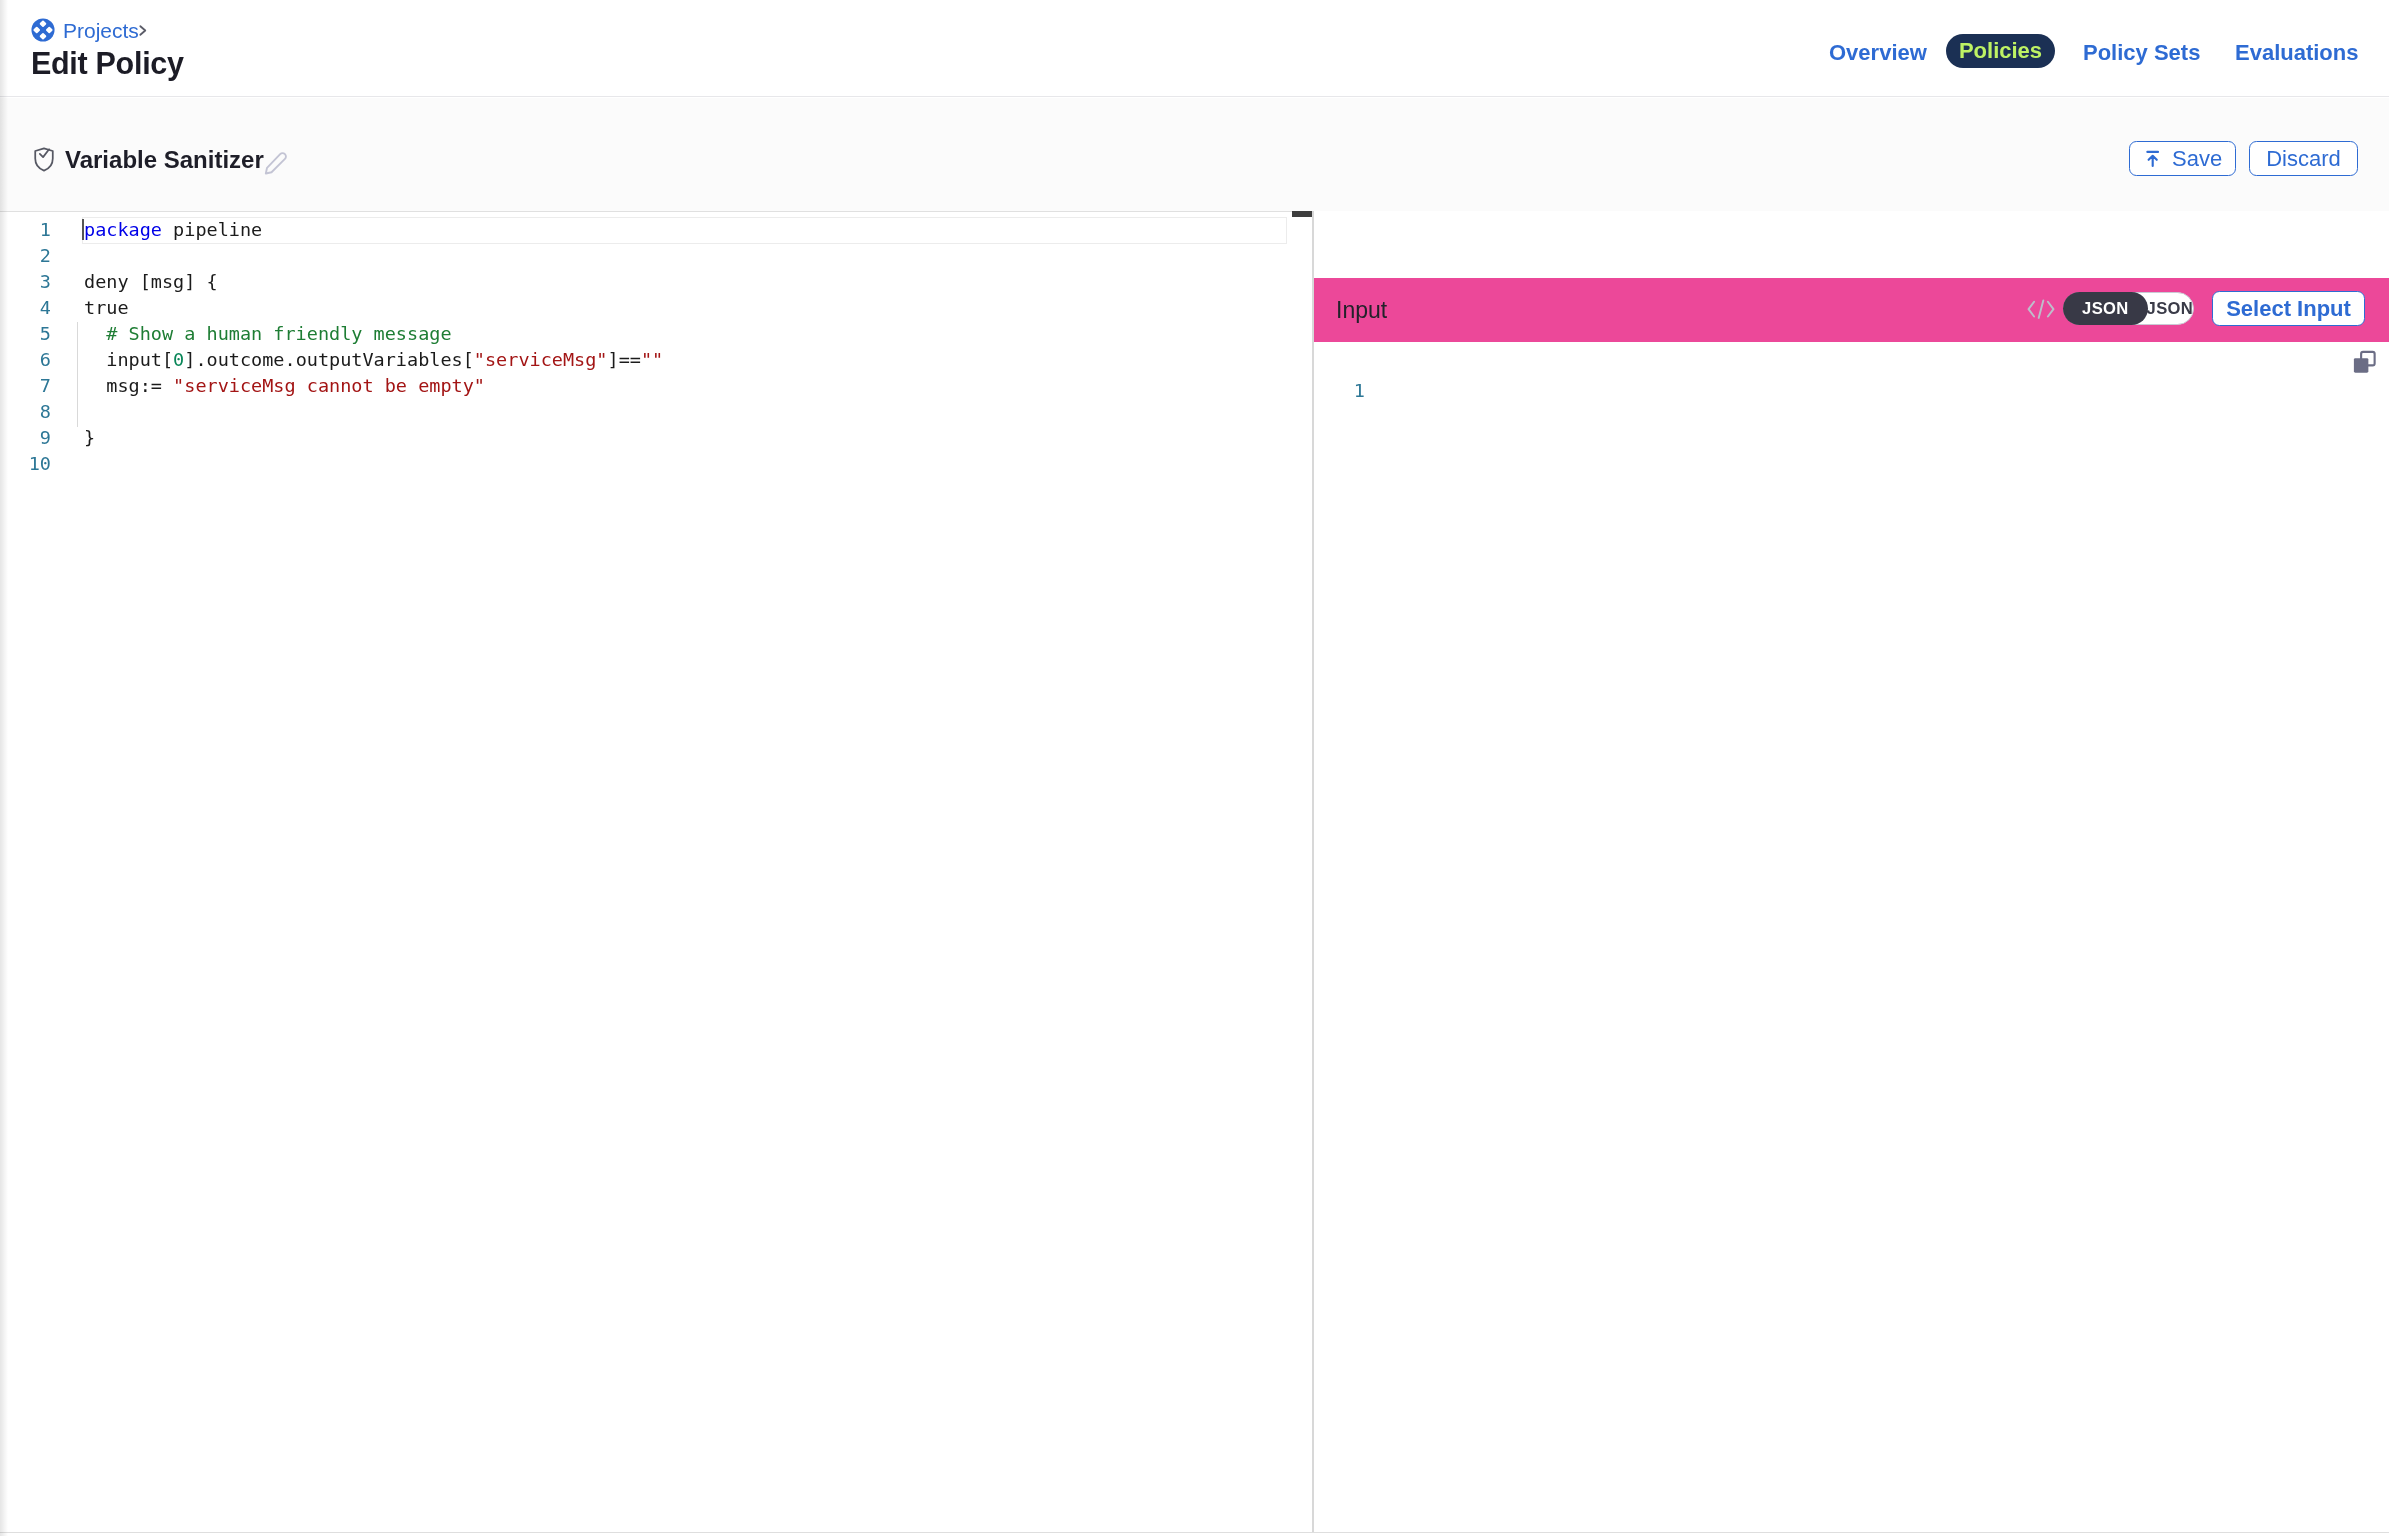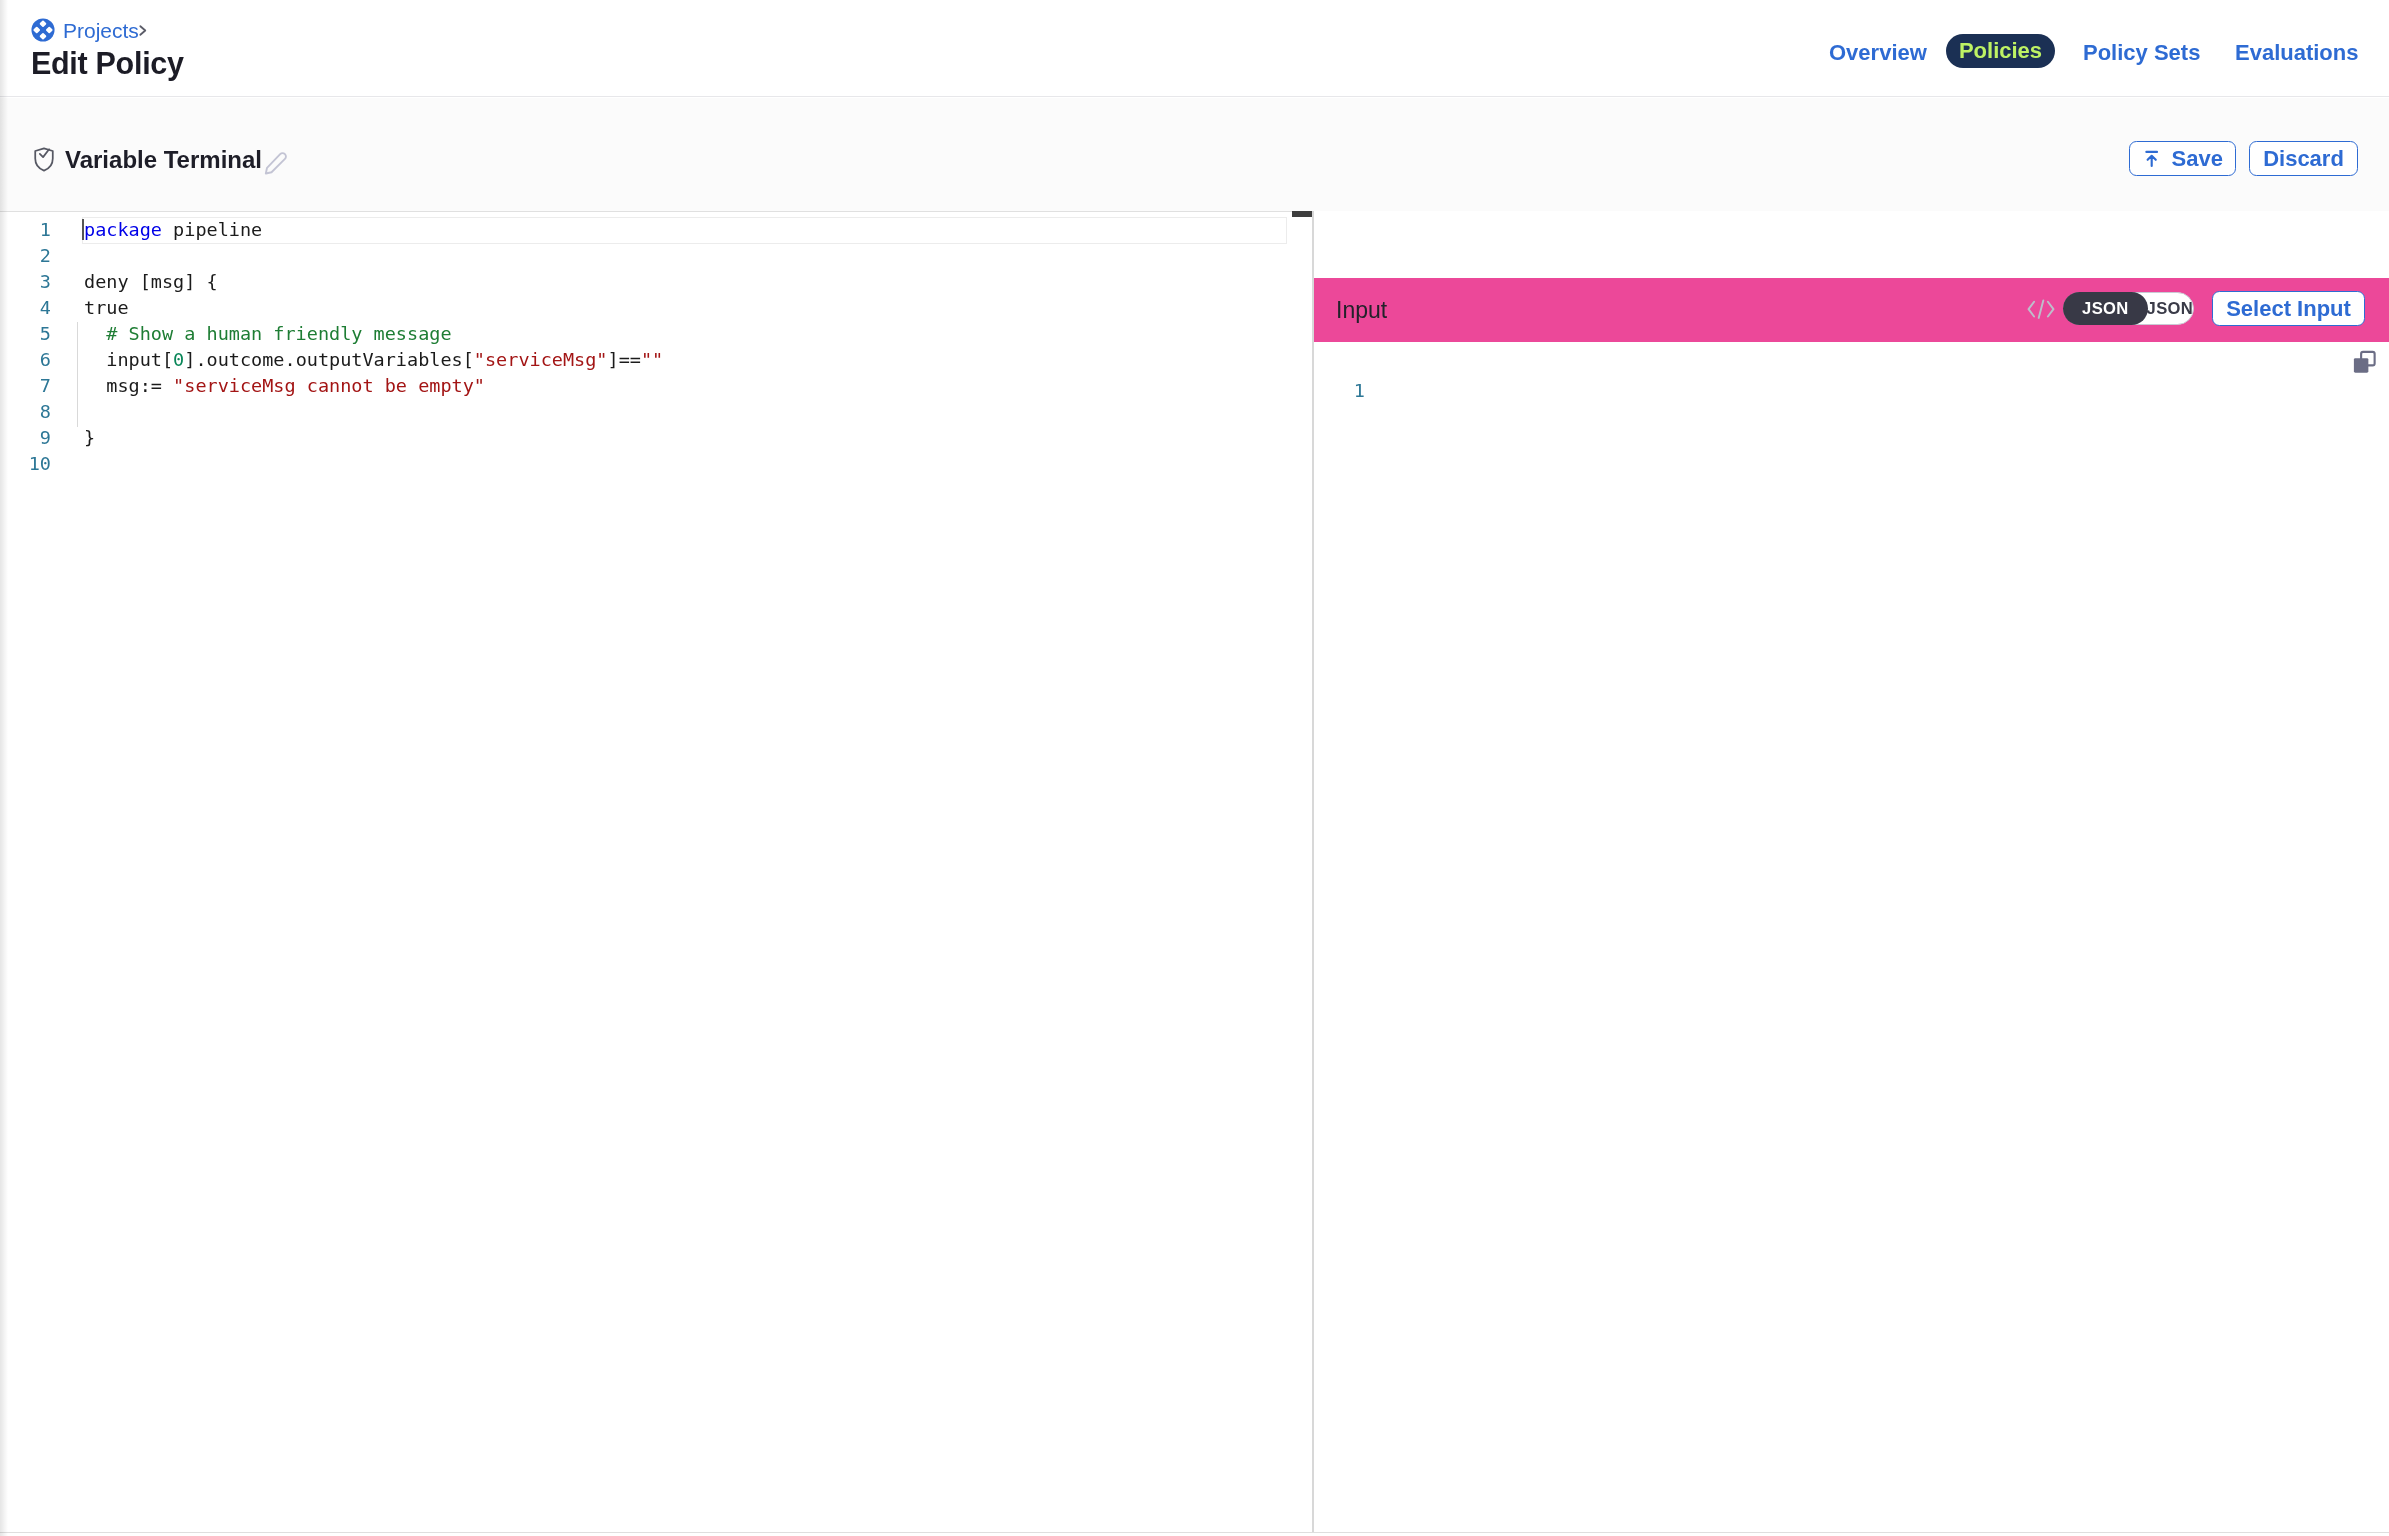--- a/index.html
+++ b/index.html
@@ -22,21 +22,21 @@
   .nav-pill { position:absolute; left:1946px; top:34px; width:109px; height:34px; background:#1B3054;
     border-radius:17px; display:flex; align-items:center; justify-content:center; cursor:pointer; }
   .nav-pill span { color:#bef264; font-size:22px; font-weight:700; }
 
   
   .toolbar { position:absolute; left:0; top:98px; width:2389px; height:113px; background:#FBFBFB; }
   .shield-icon { position:absolute; left:32px; top:145px; width:24px; height:28px; }
   .policy-name { position:absolute; left:65px; top:146px; font-size:24px; font-weight:700; color:#1E1E28; }
   .pencil-icon { position:absolute; left:260px; top:148px; width:30px; height:30px; cursor:pointer; }
   .btn-outline { position:absolute; top:141px; height:35px; background:#fff; border:1.8px solid #2E6BD3; border-radius:7.4px;
-    display:flex; align-items:center; justify-content:center; gap:10px; color:#2E6BD3; font-size:22px; font-weight:700; cursor:pointer; }
+    display:flex; align-items:center; justify-content:center; gap:10px; color:#2E6BD3; font-size:22px; font-weight:400; cursor:pointer; }
   .btn-save { left:2129px; width:107px; }
   .btn-discard { left:2249px; width:109px; }
 
   
   .main-left { position:absolute; left:0; top:211px; width:1312px; height:1321px; background:#fff; border-top:0.9px solid #E0E0E0; }
   .editor-gutter { position:absolute; left:0; top:4.6px; width:51px; text-align:right; }
   .editor-code { position:absolute; left:84px; top:4.6px; white-space:pre; }
   .ln { height:26px; line-height:26px; font-family:"DejaVu Sans Mono", monospace; font-size:18.5px; color:#2D7796; }
   .code-line { height:26px; line-height:26px; font-family:"DejaVu Sans Mono", monospace; font-size:18.5px; color:#1B1B1B; }
   .tok-plain { color:#1B1B1B; }
@@ -114,21 +114,21 @@
     <span class="nav-link" style="left:2235px">Evaluations</span>
   </div>
 
   <div class="toolbar"></div>
   <span class="shield-icon">
     <svg width="24" height="28" viewBox="0 0 26 30">
       <path d="M13 3.5 L22.5 6.3 V14.5 C22.5 21 18.3 25.6 13 27.6 C7.7 25.6 3.5 21 3.5 14.5 V6.3 Z" fill="none" stroke="#565863" stroke-width="1.9" stroke-linejoin="round"></path>
       <path d="M8.5 9.5 L12 13 L18.5 4.5" fill="none" stroke="#565863" stroke-width="1.9" stroke-linecap="round" stroke-linejoin="round"></path>
     </svg>
   </span>
-  <div class="policy-name">Variable Terminal</div>
+  <div class="policy-name">Variable Sanitizer</div>
   <span class="pencil-icon">
     <svg width="30" height="30" viewBox="0 0 32 32">
       <path d="M21.5 6.5 a3.6 3.6 0 0 1 5.1 5.1 L12.3 25.9 L6.2 27.2 L7.5 21.1 Z" fill="none" stroke="#C3C4D4" stroke-width="2" stroke-linejoin="round"></path>
     </svg>
   </span>
   <button class="btn-outline btn-save">
     <span style="display:flex">
       <svg width="19.4" height="19.4" viewBox="0 0 20 20">
         <path d="M4.5 3 H15.5" stroke="#2E6BD3" stroke-width="2.2" stroke-linecap="round" fill="none"></path>
         <path d="M10 17.5 V7 M10 7 L5.8 11.2 M10 7 L14.2 11.2" stroke="#2E6BD3" stroke-width="2.2" stroke-linecap="round" stroke-linejoin="round" fill="none"></path>

